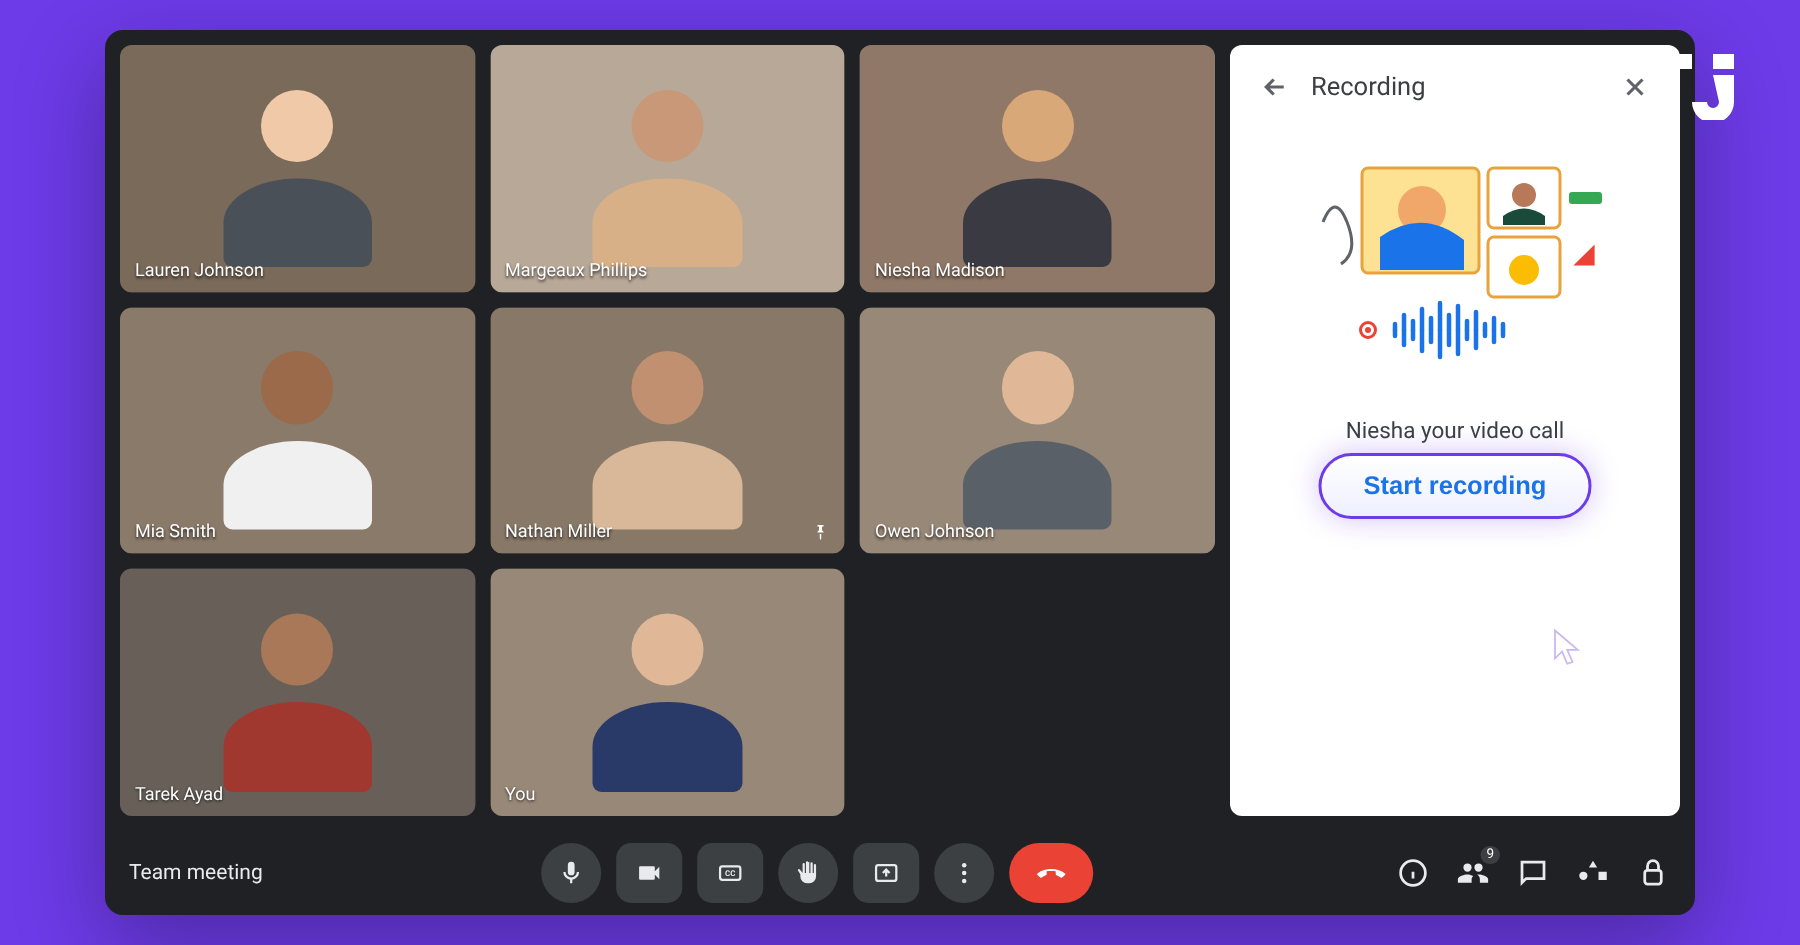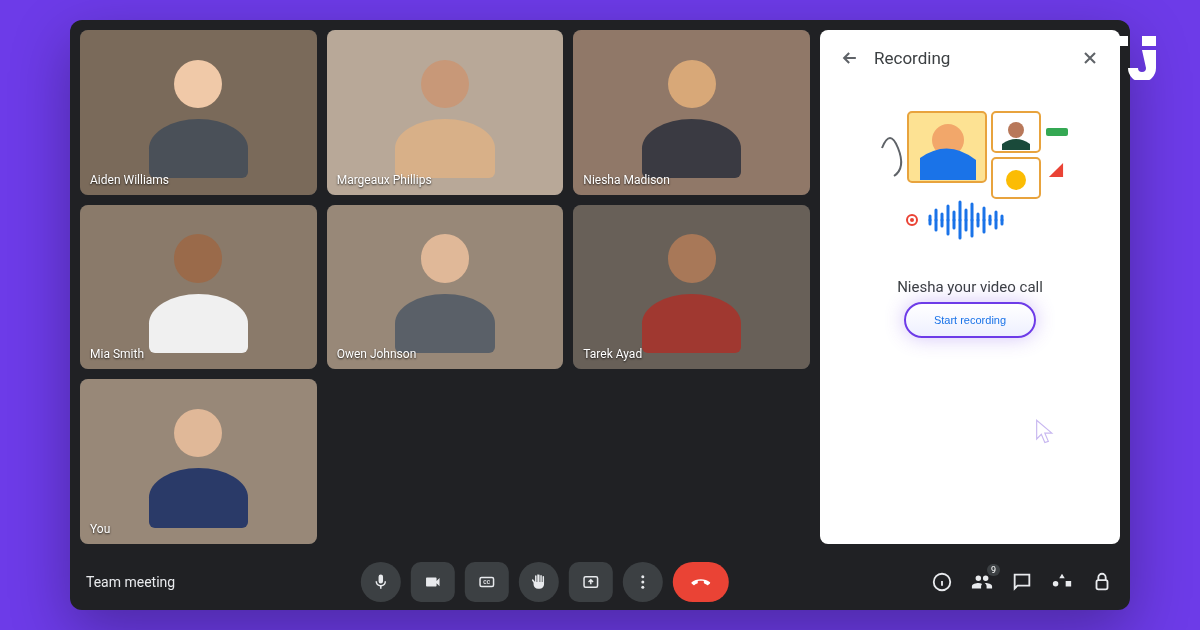--- a/index.html
+++ b/index.html
@@ -157,22 +157,22 @@
     height: 16px;
     border: 2px solid #5f6368;
     border-radius: 2px;
   }
   .start-btn {
     align-self: center;
     padding: 10px 28px;
     border: 2px solid #6d3be8;
     border-radius: 999px;
     color: #1a73e8;
-    font-size: 11px;
-    font-weight: 400;
+    font-size: 17px;
+    font-weight: 700;
     background: linear-gradient(to bottom, #fff, #eef0ff);
     box-shadow: 0 0 20px rgba(109,59,232,0.3);
     cursor: pointer;
   }
   .cursor {
     position: absolute;
     bottom: 98px;
     right: 60px;
     width: 28px;
     height: 28px;
@@ -270,21 +270,21 @@
 <div class="app-window">
   <div class="main-area">
     <div class="grid" id="grid">
         <div class="tile">
     <div class="tile-bg" style="background:#7a6a5a">
       <div class="person">
         <div class="head" style="background:#f0c9a8"></div>
         <div class="body" style="background:#4a5058"></div>
       </div>
     </div>
-    <div class="tile-name">Aiden Williams</div>
+    <div class="tile-name">Lauren Johnson</div>
 
   </div>
         <div class="tile">
     <div class="tile-bg" style="background:#b8a898">
       <div class="person">
         <div class="head" style="background:#c89878"></div>
         <div class="body" style="background:#d8b088"></div>
       </div>
     </div>
     <div class="tile-name">Margeaux Phillips</div>
@@ -301,20 +301,33 @@
 
   </div>
         <div class="tile">
     <div class="tile-bg" style="background:#8a7a6a">
       <div class="person">
         <div class="head" style="background:#9a6a4a"></div>
         <div class="body" style="background:#f0f0f0"></div>
       </div>
     </div>
     <div class="tile-name">Mia Smith</div>
+
+  </div>
+        <div class="tile">
+    <div class="tile-bg" style="background:#887868">
+      <div class="person">
+        <div class="head" style="background:#c09070"></div>
+        <div class="body" style="background:#d8b898"></div>
+      </div>
+    </div>
+    <div class="tile-name">Nathan Miller</div>
+    <svg class="pin-icon" viewBox="0 0 24 24" fill="#fff">
+            <path d="M14 4v5l2 2v1H8v-1l2-2V4H8V2h8v2h-2zm-3 10h2v6l-1 2-1-2v-6z"></path>
+          </svg>
 
   </div>
         <div class="tile">
     <div class="tile-bg" style="background:#988878">
       <div class="person">
         <div class="head" style="background:#e0b898"></div>
         <div class="body" style="background:#5a6068"></div>
       </div>
     </div>
     <div class="tile-name">Owen Johnson</div>

